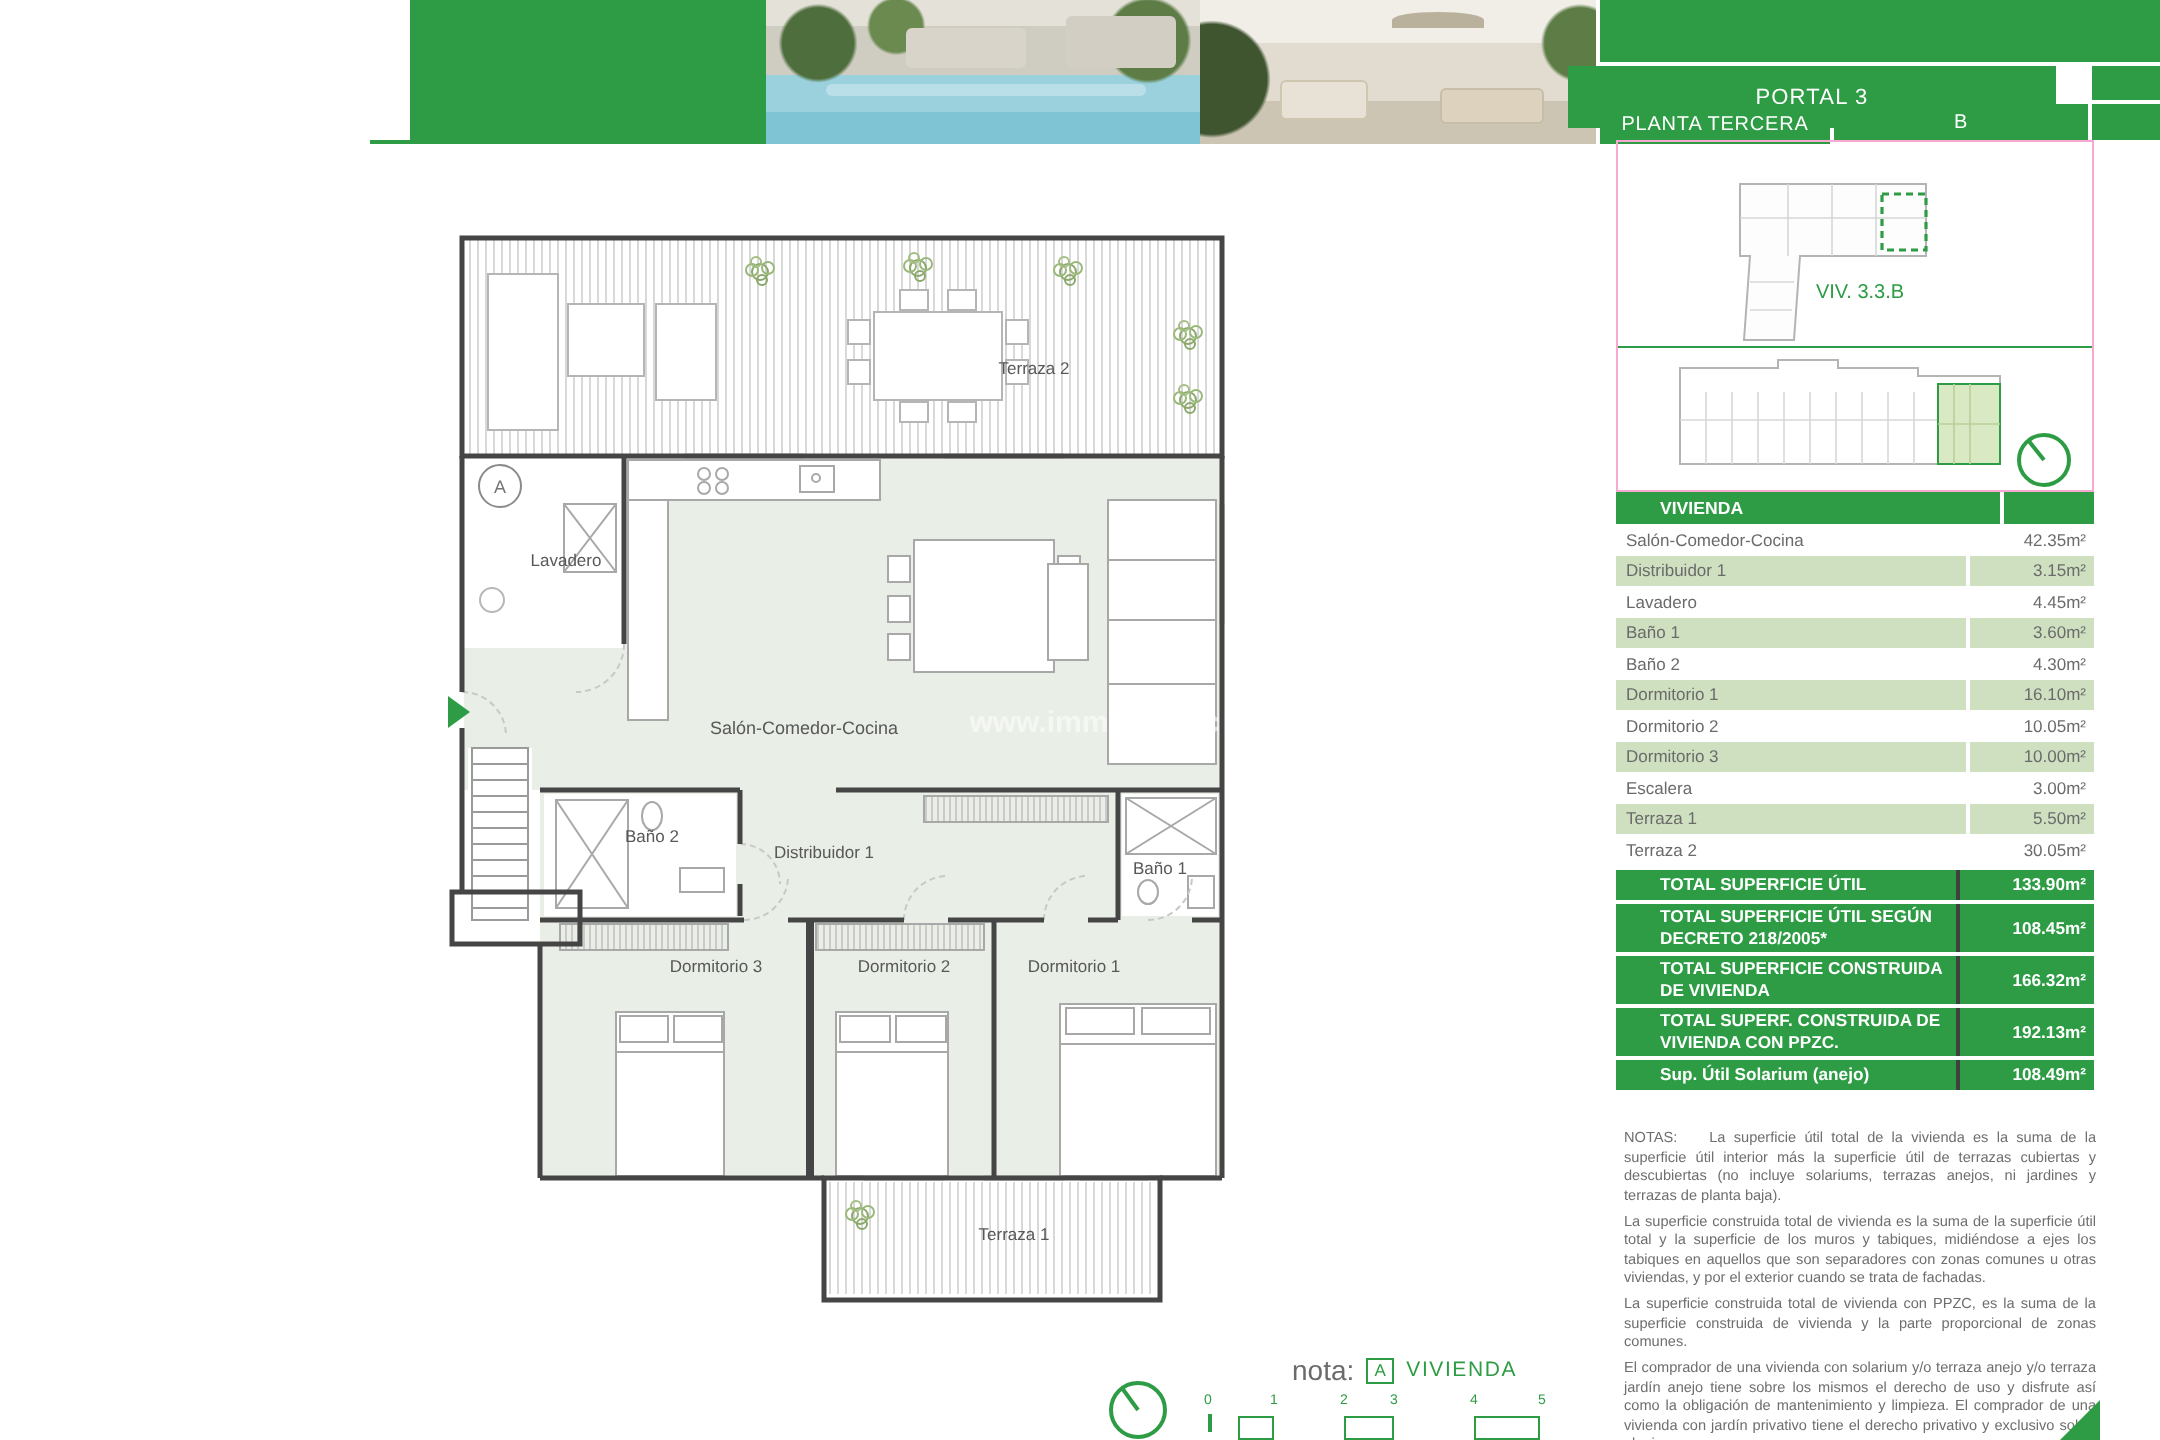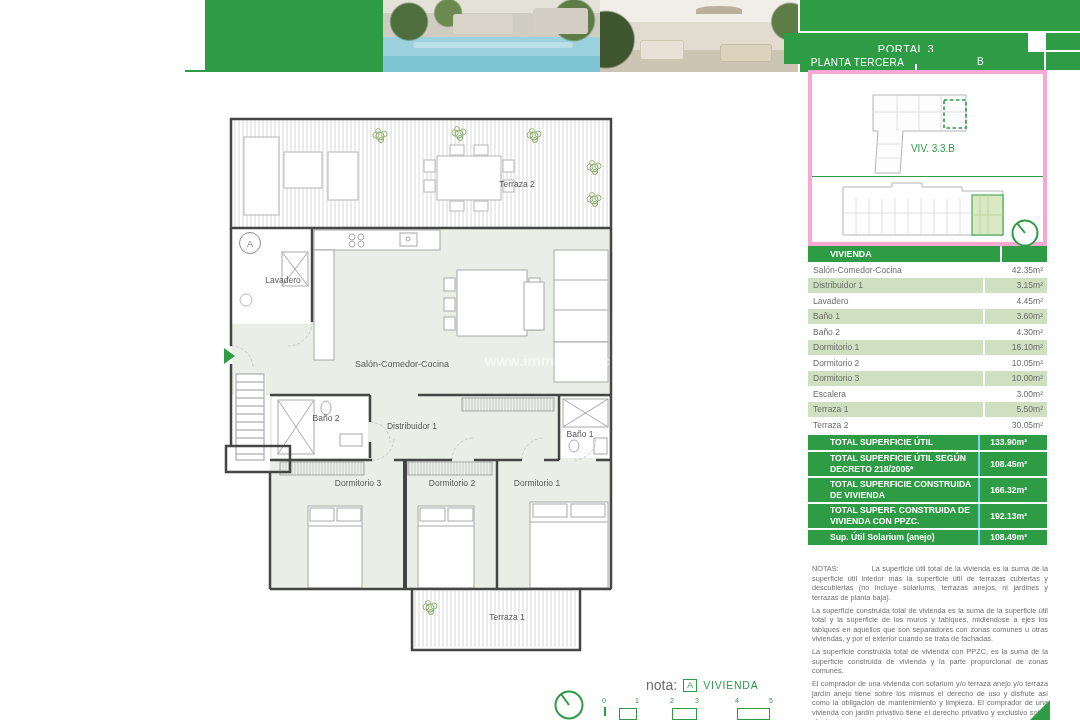--- a/index.html
+++ b/index.html
@@ -23,41 +23,41 @@
       radial-gradient(circle at 3% 55%, #3e5530 0 14%, rgba(0,0,0,0) 15%),
       radial-gradient(circle at 96% 30%, #5d7c46 0 9%, rgba(0,0,0,0) 10%),
       linear-gradient(#f1eee8 0 30%, #e2dcd0 30% 70%, #cdc5b4 70% 100%)}
   .ph-blob{position:absolute;border-radius:3px}
 
   
   .hdr-cell{display:flex;align-items:center;justify-content:center;color:#fff}
   .hdr-portal{font-size:11px;letter-spacing:.6px}
   .hdr-planta{font-size:10px;letter-spacing:.4px}
 
-  .panelbox{left:808px;top:70px;width:239px;height:176px;border:4px solid #f9a8d4;box-sizing:border-box}
+  .panelbox{left:808px;top:70px;width:239px;height:176px;border:1px solid #f9a8d4;box-sizing:border-box}
   .panel-div{position:absolute;left:0;top:102px;width:100%;height:0;border-top:1px solid #2D9C44}
 
   
   .tbl{left:808px;top:246px;width:239px}
   .thead{height:16px;display:flex;background:#2D9C44;color:#fff;font-size:8.8px;font-weight:700}
   .thead .lbl{width:170px;padding-left:22px;display:flex;align-items:center}
   .thead .val{flex:1;border-left:2px solid #fff}
   .trow{height:15.5px;display:flex;font-size:8.5px;color:#6b6b6b}
   .trow.alt{background:#cfe0c0}
   .trow .lbl{width:170px;padding-left:5px;display:flex;align-items:center}
   .trow .val{flex:1;border-left:2px solid #fff;display:flex;align-items:center;justify-content:flex-end;padding-right:4px}
   .tot{display:flex;background:#2D9C44;color:#fff;font-size:8.6px;font-weight:700;margin-top:2px}
   .tot .lbl{width:170px;padding:2px 2px 2px 22px;display:flex;align-items:center;line-height:1.25;box-sizing:border-box}
-  .tot .val{flex:1;border-left:2px solid #7dd3fc;display:flex;align-items:center;justify-content:flex-end;padding-right:20px}
+  .tot .val{flex:1;border-left:2px solid #404040;display:flex;align-items:center;justify-content:flex-end;padding-right:4px}
   .h15{height:15px}.h24{height:24px}
 
   
   .notes{left:812px;top:564px;width:236px;font-size:7.3px;line-height:1.32;color:#6e6e6e;text-align:justify}
   .notes p{margin:0 0 3px 0}
-  .nlab{margin-right:33px}
+  .nlab{margin-right:16px}
   .corner-tri{left:1026px;top:700px;width:0;height:0;border-left:24px solid transparent;border-bottom:24px solid #2D9C44}
 
   
   .nota-row{left:646px;top:677px;display:flex;align-items:center;gap:6px}
   .nota-lbl{font-size:14px;color:#6b6b6b}
   .nota-box{width:14px;height:13px;border:1.3px solid #2D9C44;color:#2D9C44;font-size:8.5px;
             display:flex;align-items:center;justify-content:center;box-sizing:border-box}
   .nota-val{font-size:10.5px;letter-spacing:.8px;color:#2D9C44}
   .scale-num{position:absolute;top:697px;transform:translateX(-50%);font-size:7px;color:#2D9C44}
   .scale-box{position:absolute;top:708px;height:12px;border:1.5px solid #2D9C44;box-sizing:border-box}

